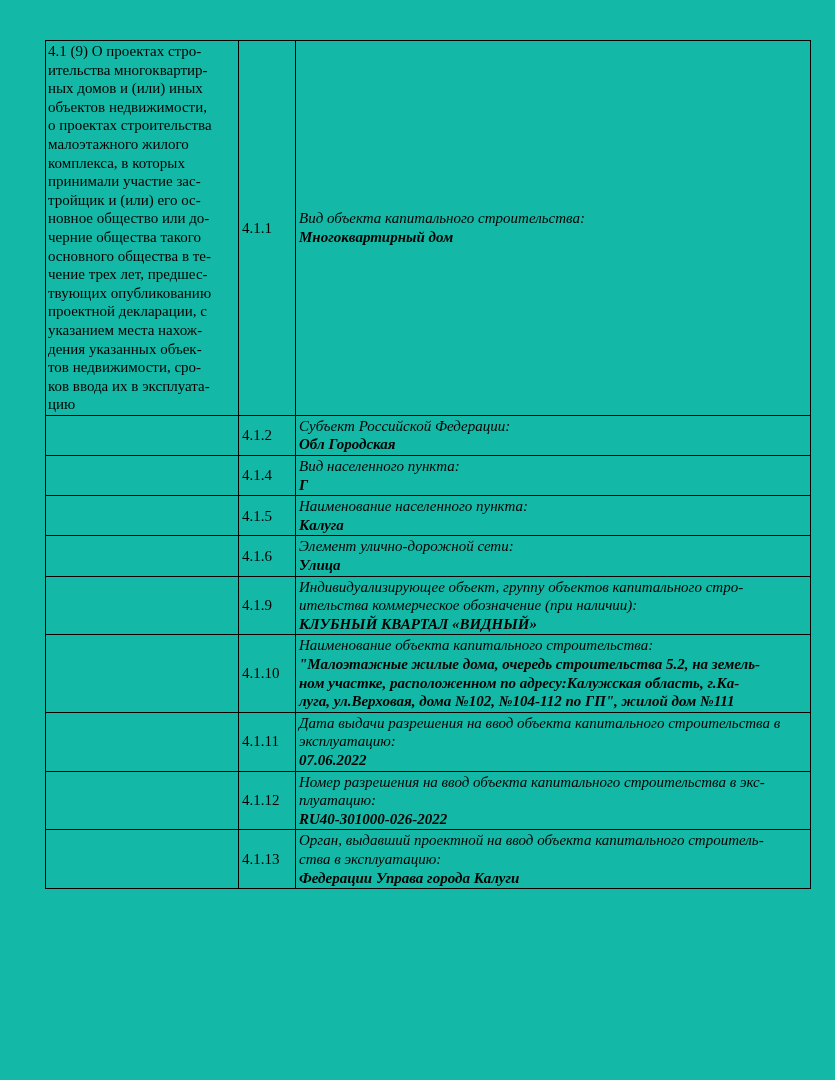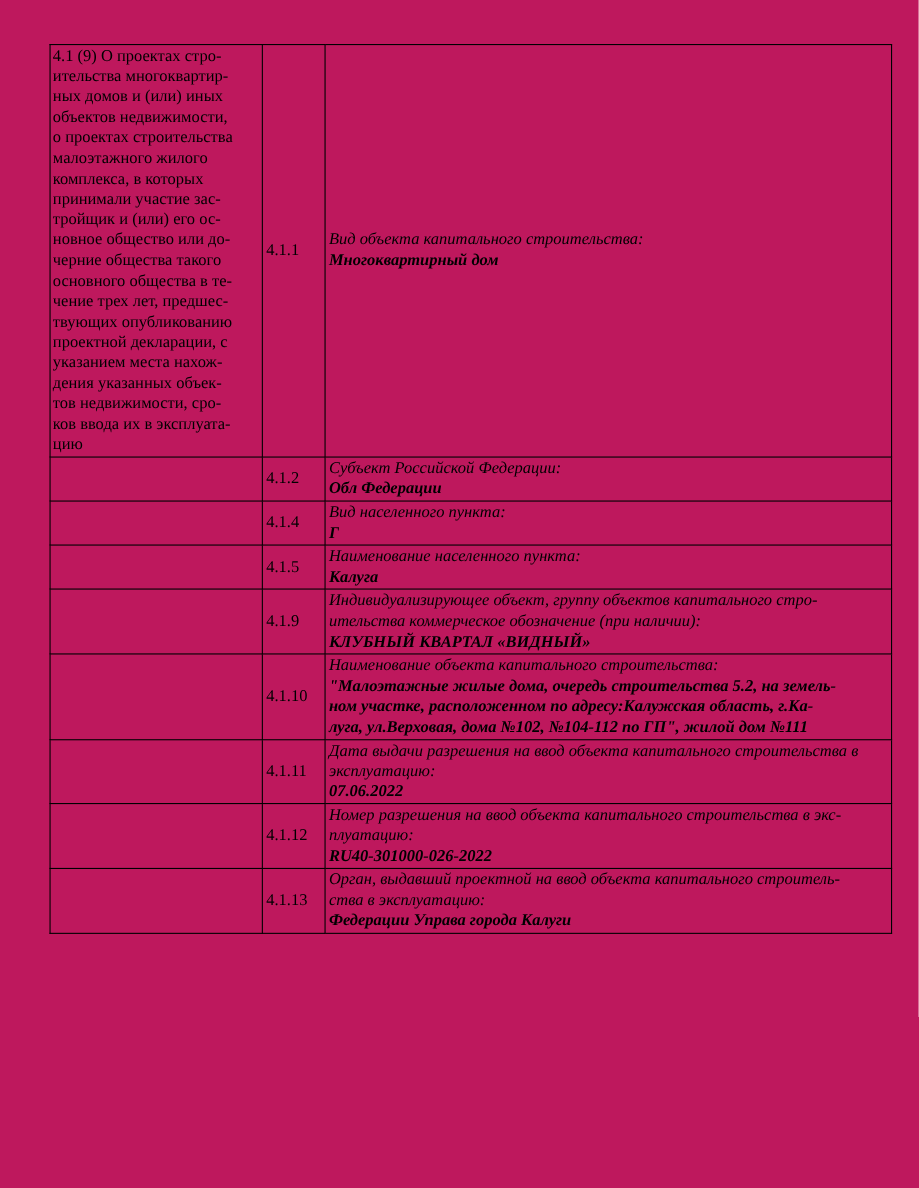--- a/index.html
+++ b/index.html
@@ -5,21 +5,21 @@
   html, body {
     margin: 0;
     padding: 0;
     background: #ffffff;
     font-family: "Liberation Serif", "DejaVu Serif", serif;
     color: #000000;
   }
   .page {
     width: 835px;
     height: 1080px;
-    background: #be185d;
+    background: #14b8a6;
     box-sizing: border-box;
     padding: 40px 45px 0 45px;
   }
   table.decl {
     border-collapse: collapse;
     table-layout: fixed;
     width: 745px;
     font-size: 15px;
     line-height: 1.24;
   }
@@ -88,21 +88,21 @@
       </td>
     </tr>
 
     <tr>
       <td class="c1"></td>
       <td class="c2">
         <span>4.1.2</span>
       </td>
       <td class="c3">
         <div class="label">Субъект Российской Федерации:</div>
-        <div class="valline"><span class="prefix"></span><span class="value">Обл Федерации</span></div>
+        <div class="valline"><span class="prefix"></span><span class="value">Обл Городская</span></div>
       </td>
     </tr>
 
 
     <tr>
       <td class="c1"></td>
       <td class="c2">
         <span>4.1.4</span>
       </td>
       <td class="c3">
@@ -115,20 +115,30 @@
       <td class="c1"></td>
       <td class="c2">
         <span>4.1.5</span>
       </td>
       <td class="c3">
         <div class="label">Наименование населенного пункта:</div>
         <div class="valline"><span class="prefix"></span><span class="value">Калуга</span></div>
       </td>
     </tr>
 
+    <tr>
+      <td class="c1"></td>
+      <td class="c2">
+        <span>4.1.6</span>
+      </td>
+      <td class="c3">
+        <div class="label">Элемент улично-дорожной сети:</div>
+        <div class="valline"><span class="prefix"></span><span class="value">Улица</span></div>
+      </td>
+    </tr>
 
 
 
     <tr>
       <td class="c1"></td>
       <td class="c2">
         <span>4.1.9</span>
       </td>
       <td class="c3">
         <div class="label">Индивидуализирующее объект, группу объектов капитального стро-

